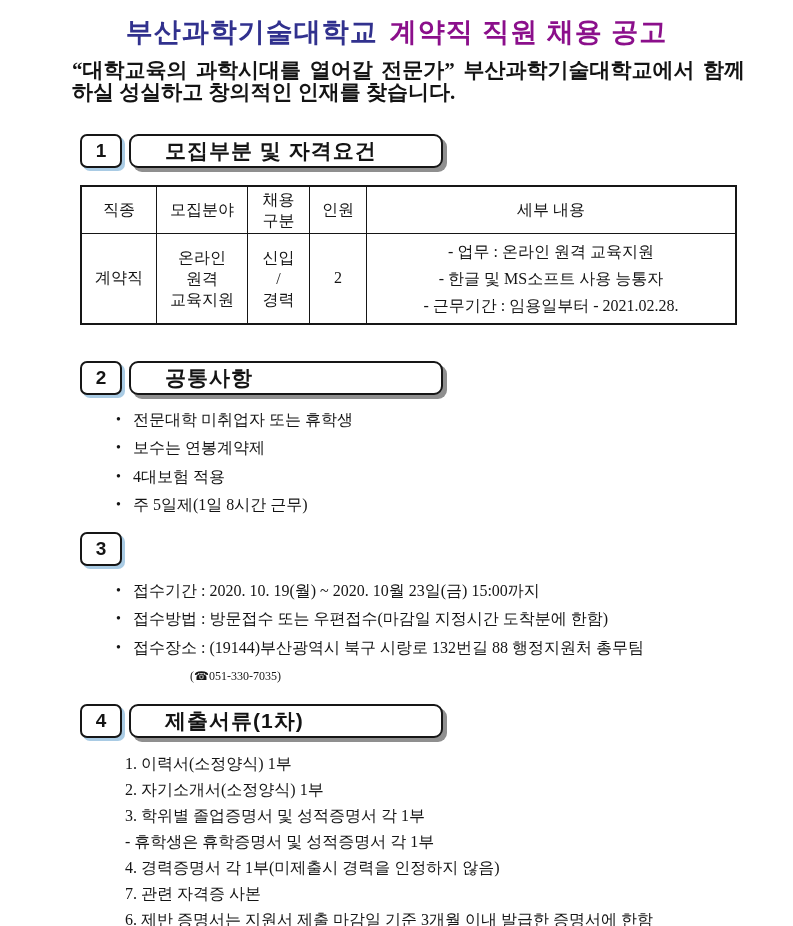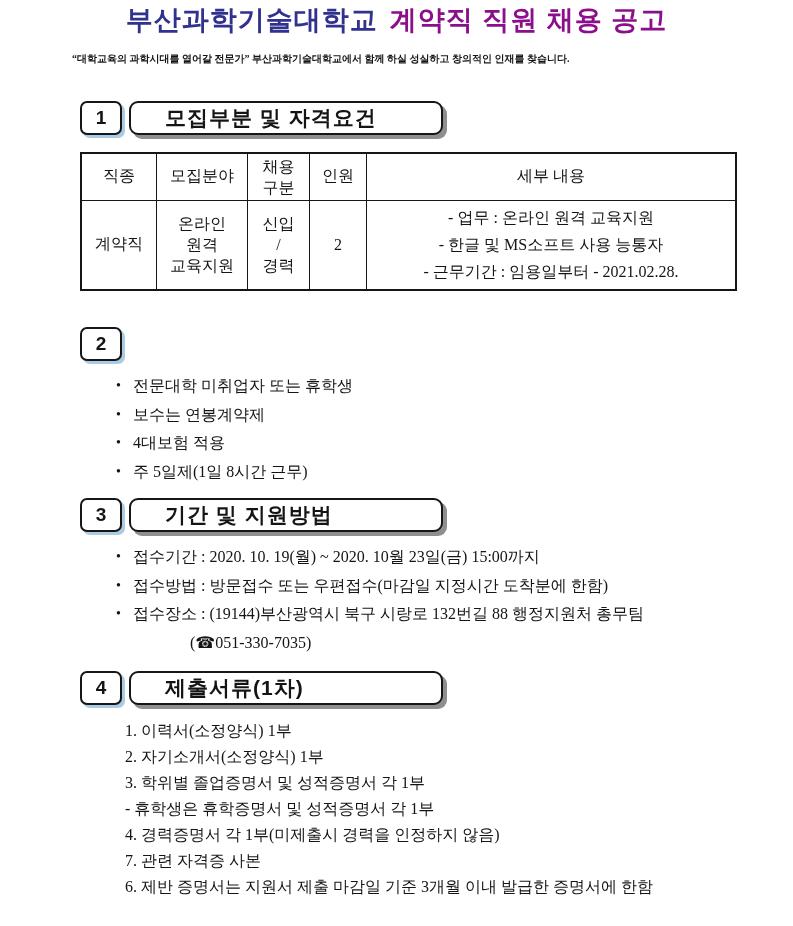--- a/index.html
+++ b/index.html
@@ -7,36 +7,36 @@
     width: 793px; height: 926px;
     background: #ffffff;
     font-family: "Liberation Serif", serif;
     color: #141414;
     overflow: hidden;
   }
   .page { position: relative; width: 793px; height: 926px; }
 
   
   .doc-title {
-    padding-top: 2px;
+    padding-top: 14px;
     text-align: center;
     font-family: "Liberation Sans", sans-serif;
     font-weight: bold;
     font-size: 27px;
     letter-spacing: 1px;
     white-space: nowrap;
   }
   .t-univ   { color: #31318e; }
   .t-notice { color: #8b0f8b; margin-left: 12px; }
 
   
   .intro {
     margin: 10px 48px 0 72px;
     font-weight: bold;
-    font-size: 10px;
+    font-size: 21px;
     line-height: 21.5px;
     word-break: keep-all;
     text-align: justify;
   }
 
   
   .sec { display: flex; align-items: flex-start; margin-left: 80px; height: 40px; }
   .sec-num {
     width: 38px; height: 30px;
     border: 2px solid #161616; border-radius: 7px;
@@ -86,21 +86,21 @@
   .c-count { width: 56px; }
   .c-details-h { }
   td.c-details { text-align: left; padding-left: 10px; }
   .cell-line { line-height: 21px; }
   .det-line { line-height: 27px; white-space: nowrap; }
 
   
   .blist { list-style: none; margin: 5px 0 0 116px; padding: 0; font-size: 16px; }
   .blist li { display: flex; line-height: 28.5px; white-space: nowrap; }
   .bullet { width: 17px; font-size: 14px; flex: none; }
-  .phone-line { margin-left: 74px; line-height: 28px; font-size: 16px; white-space: nowrap; }
+  .phone-line { margin-left: 74px; line-height: 28px; font-size: 12px; white-space: nowrap; }
 
   
   .dlist { list-style: none; margin: 7px 0 0 118px; padding: 0; font-size: 16px; }
   .dlist li { line-height: 26px; white-space: nowrap; margin-left: 7px; }
 </style>
 </head>
 <body>
 
 <div class="page">
 
@@ -144,20 +144,21 @@
         <div class="det-line">- 업무 : 온라인 원격 교육지원</div>
         <div class="det-line">- 한글 및 MS소프트 사용 능통자</div>
         <div class="det-line">- 근무기간 : 임용일부터 - 2021.02.28.</div>
       </td>
     </tr>
   </tbody>
     </table>
 
   <div class="sec sec2">
     <div class="sec-num">2</div>
+    <div class="sec-box">공통사항</div>
   </div>
 
   <ul class="blist">
     <li>
         <span class="bullet">•</span>
         <span>전문대학 미취업자 또는 휴학생</span>
       </li>
     <li>
         <span class="bullet">•</span>
         <span>보수는 연봉계약제</span>
@@ -167,21 +168,20 @@
         <span>4대보험 적용</span>
       </li>
     <li>
         <span class="bullet">•</span>
         <span>주 5일제(1일 8시간 근무)</span>
       </li>
   </ul>
 
   <div class="sec sec3">
     <div class="sec-num">3</div>
-    <div class="sec-box">기간 및 지원방법</div>
   </div>
 
   <ul class="blist">
     <li>
         <span class="bullet">•</span>
         <span>접수기간 : 2020. 10. 19(월) ~ 2020. 10월 23일(금) 15:00까지</span>
       </li>
     <li>
         <span class="bullet">•</span>
         <span>접수방법 : 방문접수 또는 우편접수(마감일 지정시간 도착분에 한함)</span>

